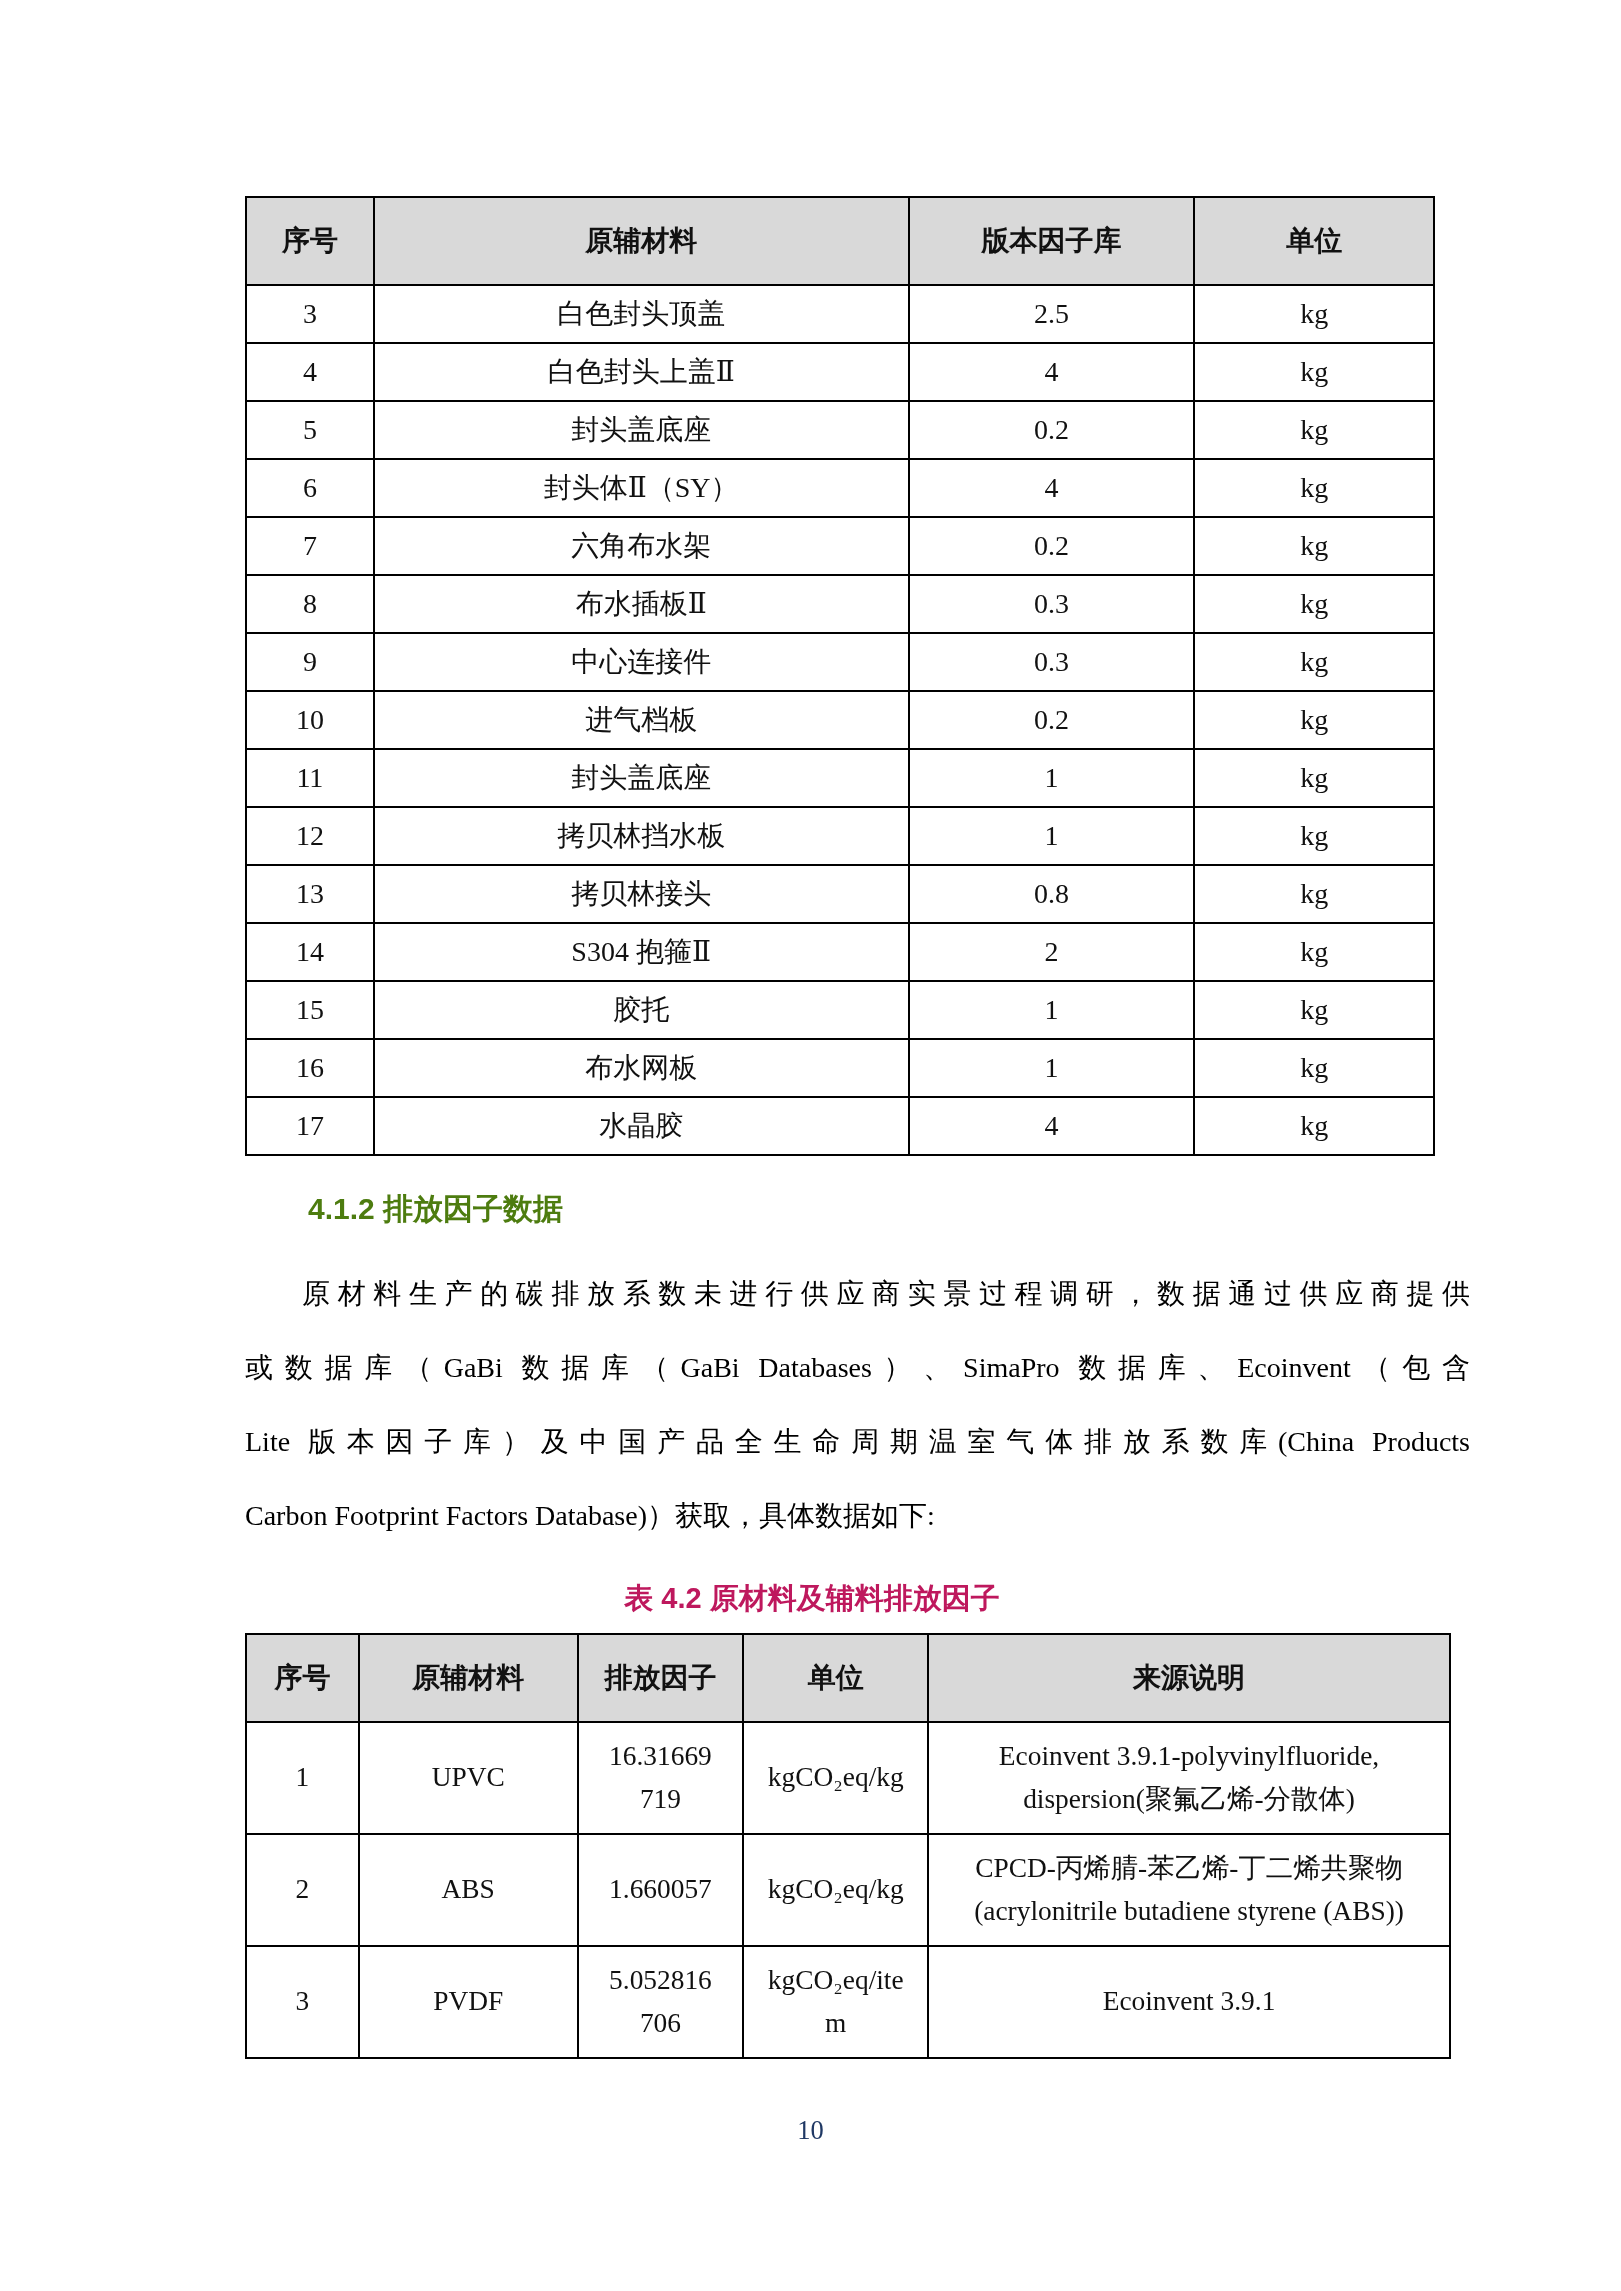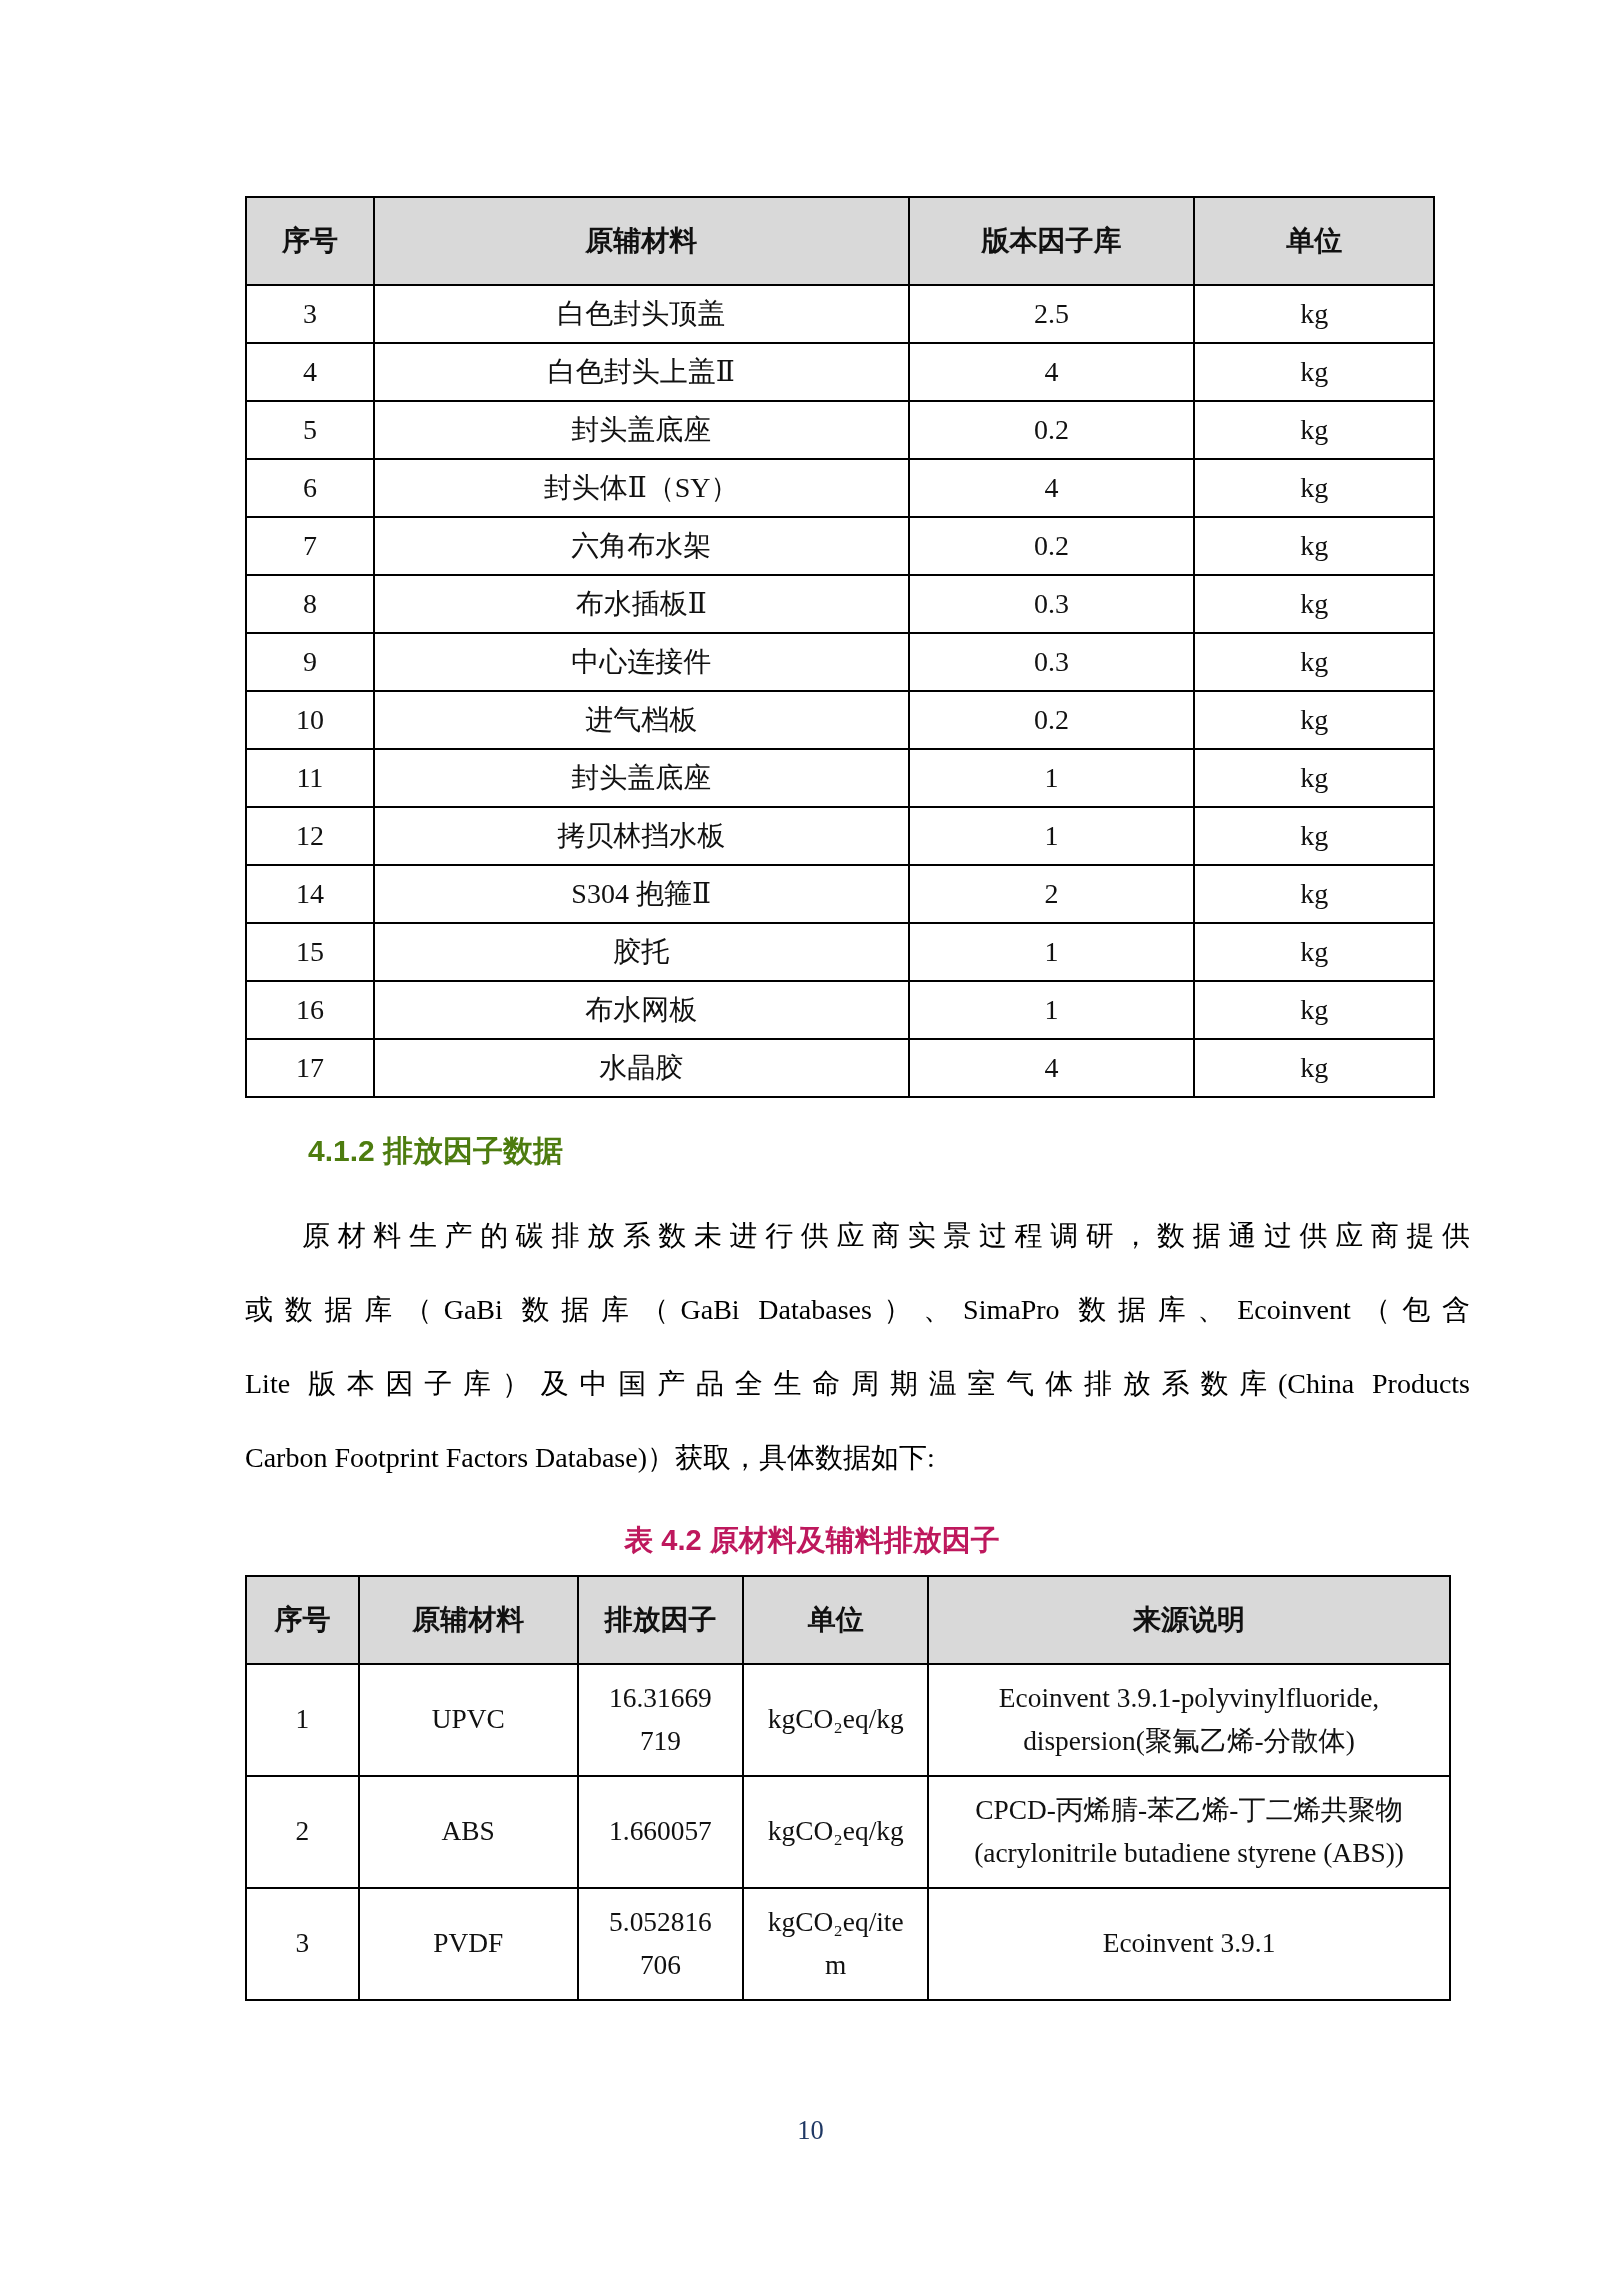--- a/index.html
+++ b/index.html
@@ -137,20 +137,26 @@
             <td>1</td>
             <td>kg</td>
           </tr>
           <tr>
             <td>12</td>
             <td>拷贝林挡水板</td>
             <td>1</td>
             <td>kg</td>
           </tr>
           <tr>
+            <td>13</td>
+            <td>拷贝林接头</td>
+            <td>0.8</td>
+            <td>kg</td>
+          </tr>
+          <tr>
             <td>14</td>
             <td>S304 抱箍Ⅱ</td>
             <td>2</td>
             <td>kg</td>
           </tr>
           <tr>
             <td>15</td>
             <td>胶托</td>
             <td>1</td>
             <td>kg</td>

